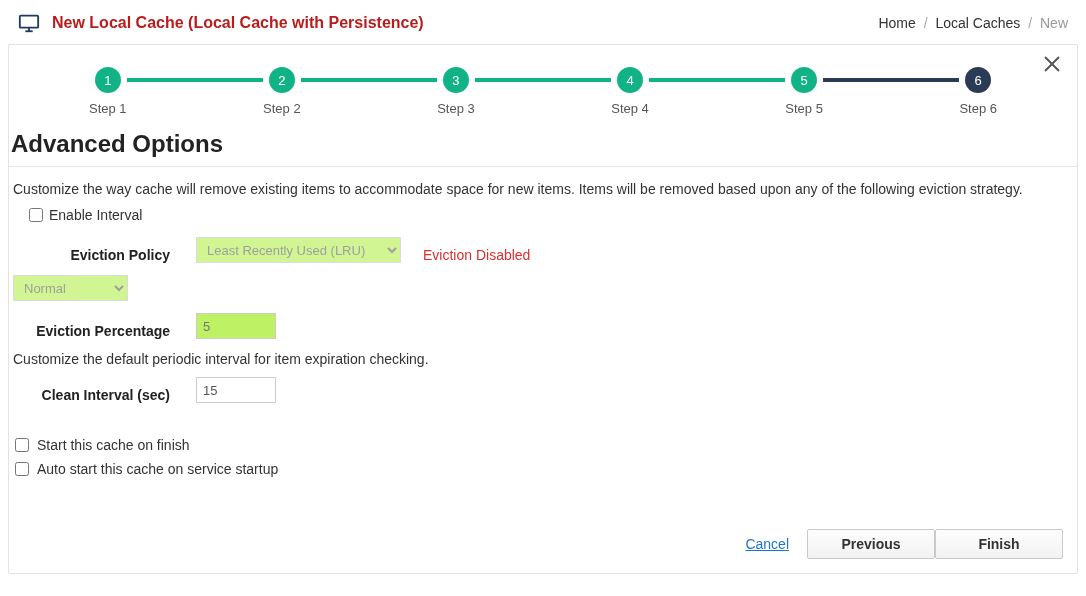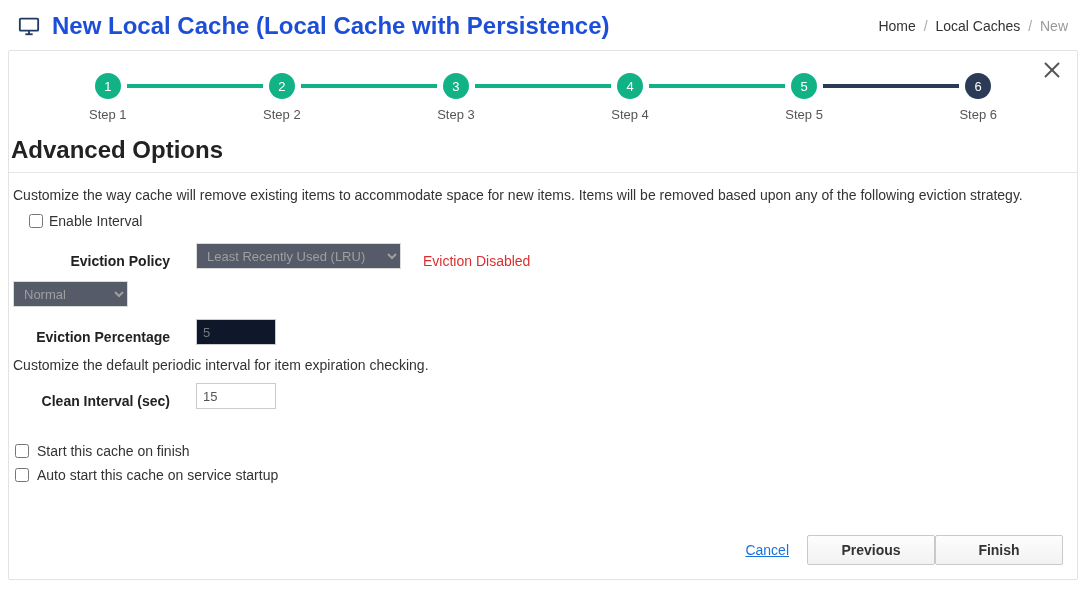--- a/index.html
+++ b/index.html
@@ -26,23 +26,23 @@
       display: flex;
       align-items: center;
       gap: 12px;
     }
     .monitor-icon svg {
       width: 22px;
       height: 22px;
       display: block;
     }
     .page-title {
-      font-size: 24px;
+      font-size: 16px;
       font-weight: 600;
-      color: #1d4ed8;
+      color: #b91c1c;
     }
     .breadcrumb {
       font-size: 14px;
       color: #666;
     }
     .breadcrumb a {
       color: #333;
       text-decoration: none;
     }
     .breadcrumb .sep {
@@ -160,21 +160,21 @@
     }
     select, input[type="text"] {
       border: 1px solid #ccc;
       background: #fff;
       padding: 3px 6px;
       font-size: 13px;
       color: #555;
       height: 26px;
     }
     select:disabled, input:disabled {
-      background: #0f172a;
+      background: #bef264;
       color: #777;
     }
     .sel-wide { width: 205px; }
     .sel-mid { width: 115px; }
     .inp-sm { width: 80px; }
     .warn {
       color: #d9302f;
       font-size: 14px;
       margin-left: 14px;
     }

